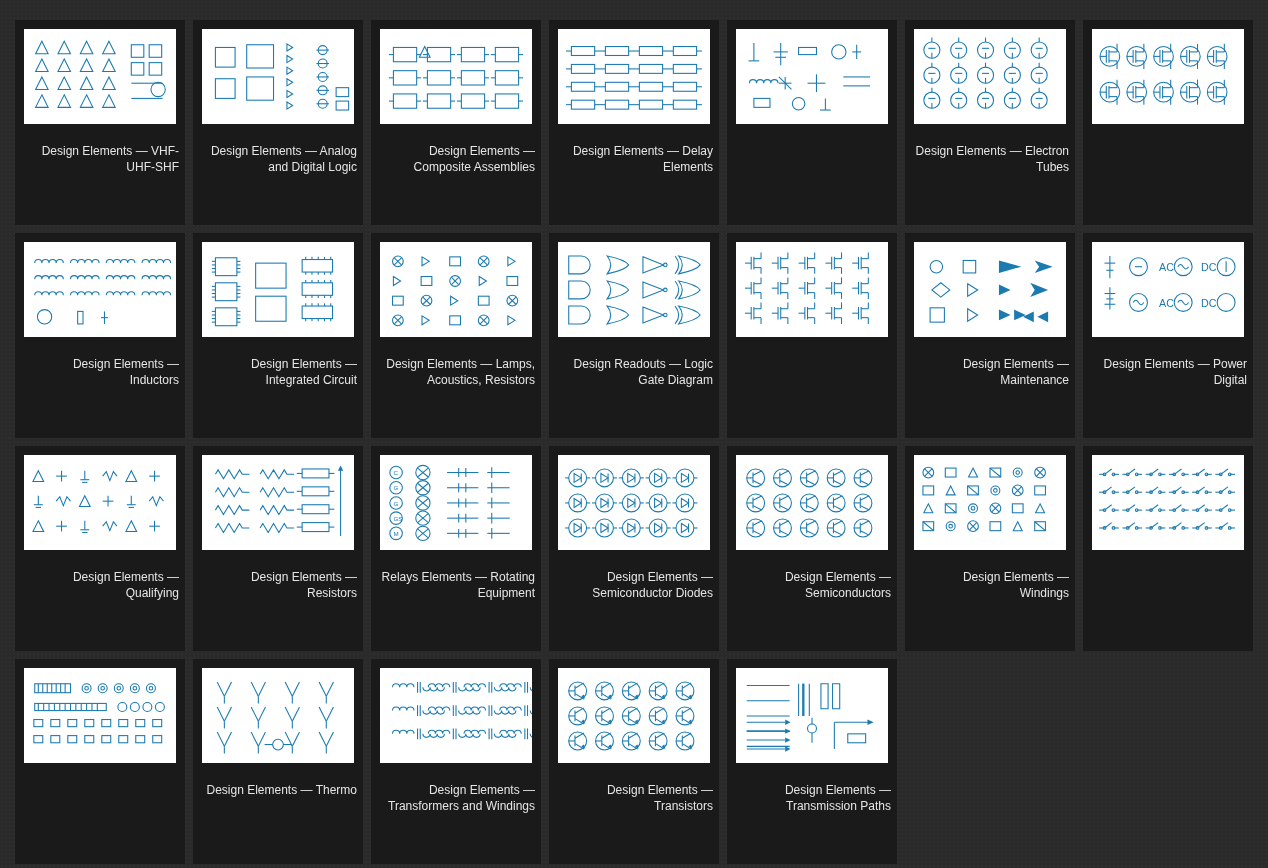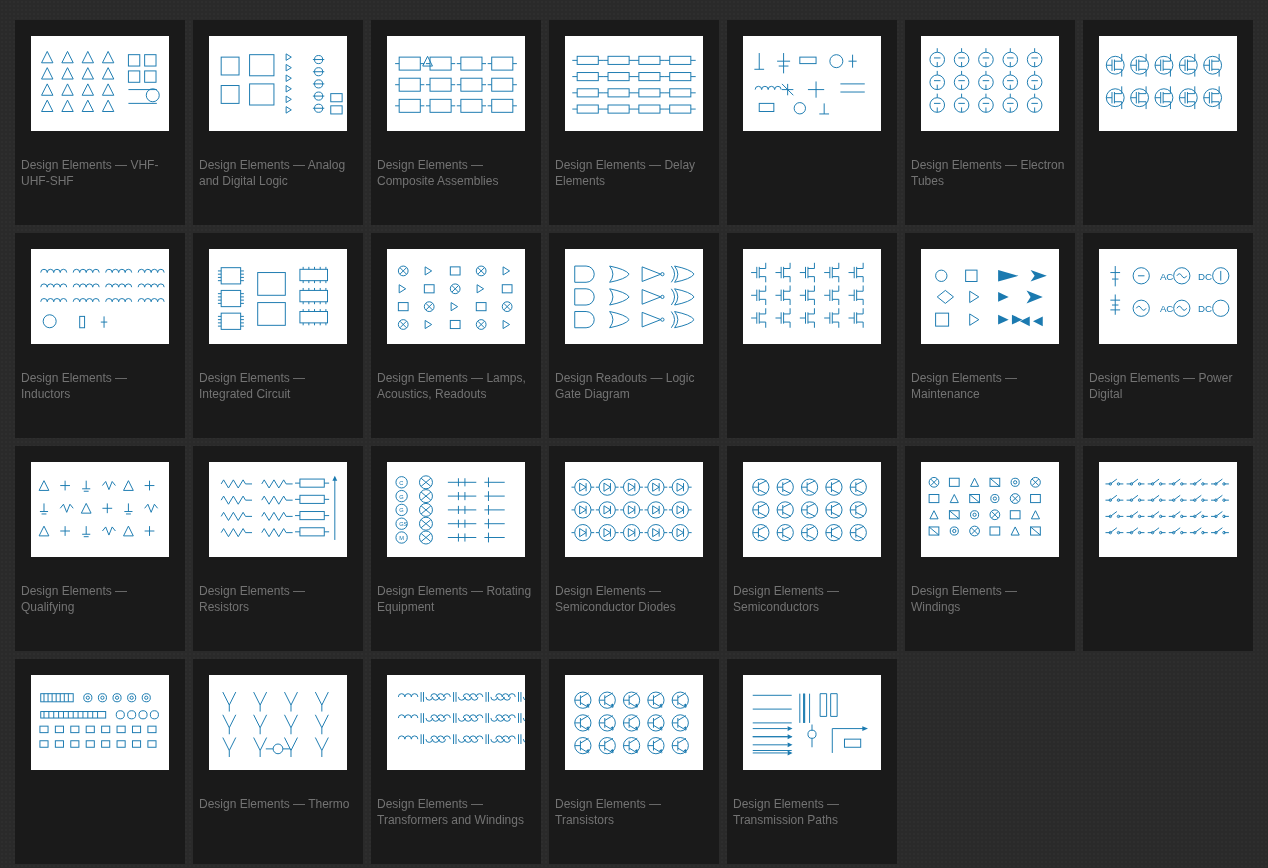--- a/index.html
+++ b/index.html
@@ -1,20 +1,20 @@
 <!DOCTYPE html>
 <html><head>
 <meta charset="utf-8">
 <style>
   html,body{margin:0;padding:0;background:#2a2a2a;background-image:radial-gradient(rgba(255,255,255,0.02) 1px,transparent 0);background-size:4px 4px;font-family:Arial,Helvetica,sans-serif;}
   .grid{display:grid;grid-template-columns:repeat(7,170px);grid-auto-rows:205px;gap:8px 8px;padding:20px 15px;width:1268px;box-sizing:border-box;}
   .card{background:#1a1a1a;display:flex;flex-direction:column;align-items:stretch;}
-  .thumb{background:#fff;margin:16px;height:95px;display:flex;align-items:center;justify-content:center;overflow:hidden;}
+  .thumb{background:#fff;margin:9px;height:95px;display:flex;align-items:center;justify-content:center;overflow:hidden;}
   .thumb svg{width:100%;height:100%;}
-  .label{color:#737373;font-size:12px;text-align:left;padding:10px 6px 0 6px;line-height:1.35;overflow:hidden;}
+  .label{color:#e5e5e5;font-size:12px;text-align:right;padding:10px 6px 0 6px;line-height:1.35;overflow:hidden;}
   svg{stroke:#1b7ab0;fill:none;stroke-width:1.2;}
   .fill{fill:#1b7ab0;stroke:none;}
 </style>
 </head>
 <body>
 
 <div class="grid">
     <div class="card">
       <div class="thumb">
         <svg viewBox="0 0 170 95" preserveAspectRatio="xMidYMid meet">
@@ -477,21 +477,21 @@
           <line x1="16" y1="78" x2="24" y2="86"></line>
           <line x1="16" y1="86" x2="24" y2="78"></line>
           <polygon points="47,77 55,82 47,87"></polygon>
           <rect x="78" y="77" width="12" height="10"></rect>
           <circle cx="116" cy="82" r="6"></circle>
           <line x1="112" y1="78" x2="120" y2="86"></line>
           <line x1="112" y1="86" x2="120" y2="78"></line>
           <polygon points="143,77 151,82 143,87"></polygon>
         </svg>
       </div>
-      <div class="label">Design Elements — Lamps, Acoustics, Readouts</div>
+      <div class="label">Design Elements — Lamps, Acoustics, Resistors</div>
     </div>
     <div class="card">
       <div class="thumb">
         <svg viewBox="0 0 170 95" preserveAspectRatio="xMidYMid meet">
           <path d="M 12 10 h 14 a 10 10 0 0 1 0 20 h -14 z"></path>
           <path d="M 55 10 q 8 10 0 20 q 20 -4 24 -10 q -4 -6 -24 -10 z"></path>
           <polygon points="95,11 118,20 95,29"></polygon>
           <circle cx="120" cy="20" r="2"></circle>
           <path d="M 131 10 q 8 10 0 20"></path>
           <path d="M 135 10 q 8 10 0 20 q 20 -4 24 -10 q -4 -6 -24 -10 z"></path>
@@ -787,21 +787,21 @@
           <circle cx="48" cy="82" r="8"></circle>
           <line x1="42" y1="77" x2="54" y2="87"></line>
           <line x1="42" y1="87" x2="54" y2="77"></line>
           <line x1="75" y1="82" x2="110" y2="82"></line>
           <line x1="88" y1="77" x2="88" y2="87"></line>
           <line x1="96" y1="77" x2="96" y2="87"></line>
           <line x1="125" y1="76" x2="125" y2="88"></line>
           <line x1="120" y1="82" x2="145" y2="82"></line>
         </svg>
       </div>
-      <div class="label">Design Elements — Rotating Equipment</div>
+      <div class="label">Relays Elements — Rotating Equipment</div>
     </div>
     <div class="card">
       <div class="thumb">
         <svg viewBox="0 0 170 95" preserveAspectRatio="xMidYMid meet">
           <circle cx="22" cy="20" r="10"></circle>
           <polygon points="18,15 26,20 18,25"></polygon>
           <line x1="26" y1="15" x2="26" y2="25"></line>
           <line x1="12" y1="20" x2="8" y2="20"></line>
           <line x1="32" y1="20" x2="36" y2="20"></line>
           <circle cx="52" cy="20" r="10"></circle>

